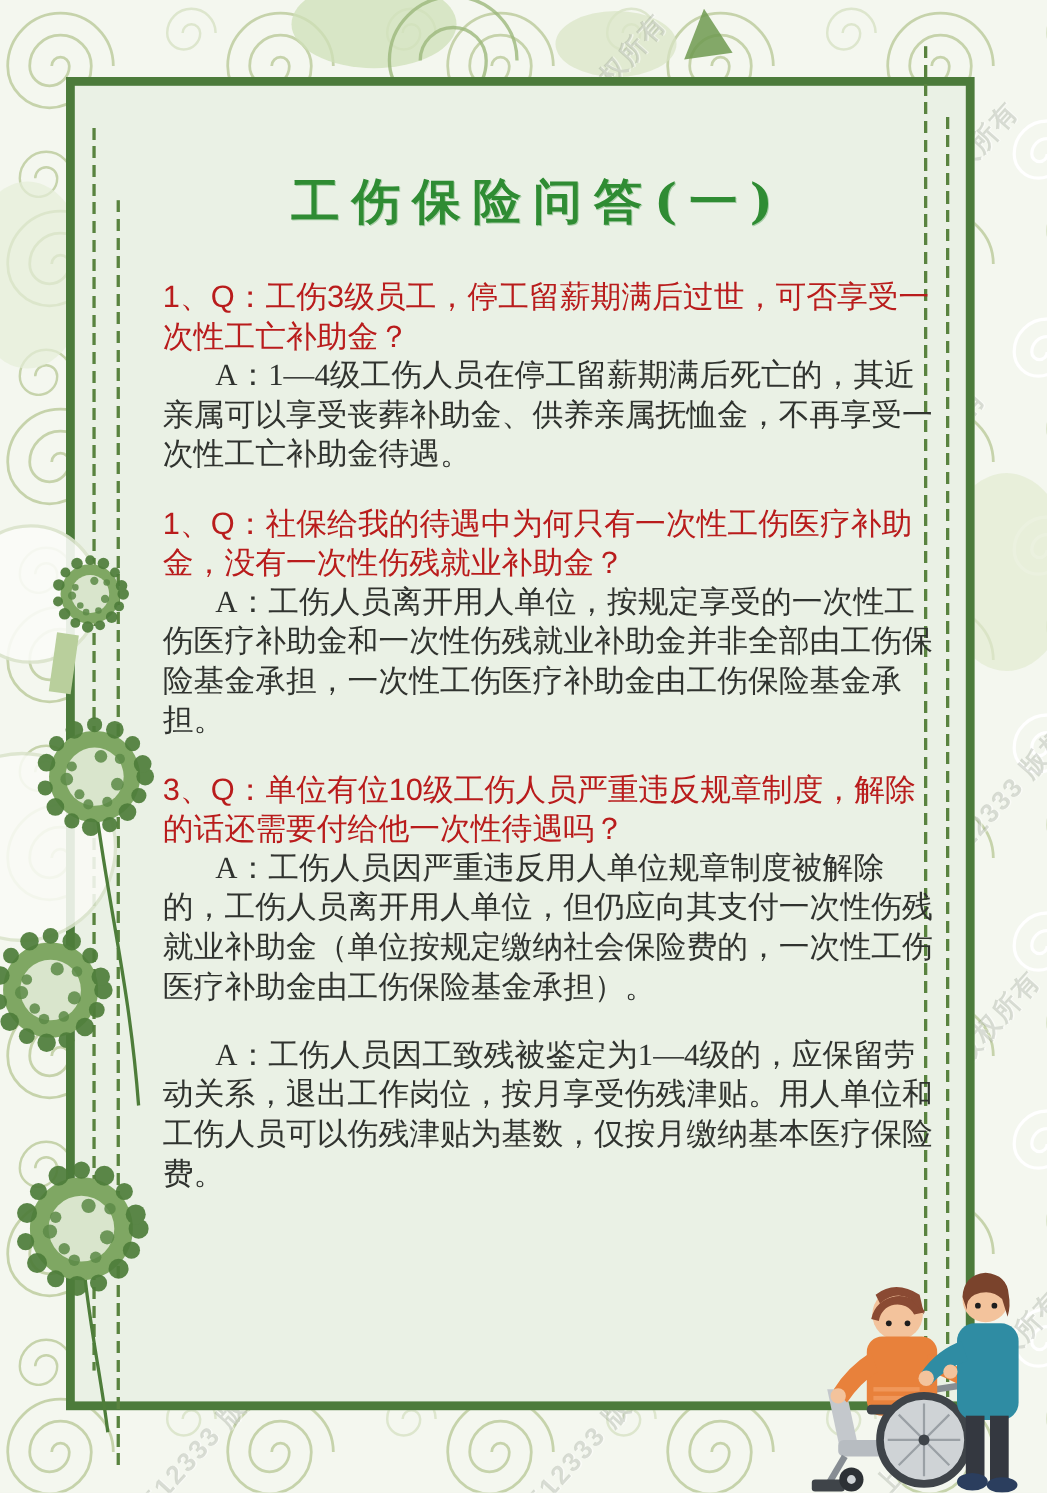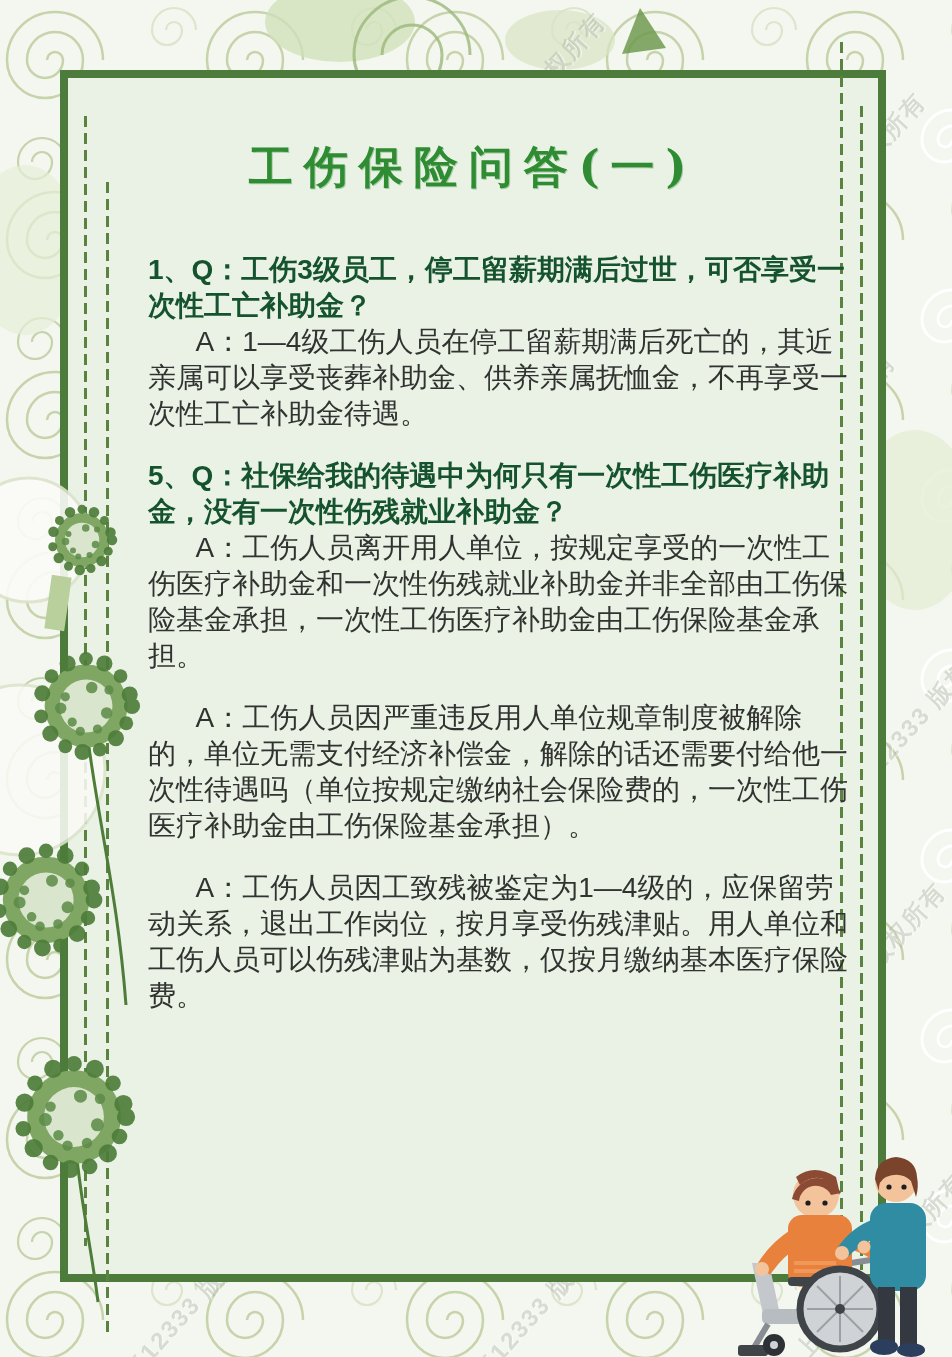--- a/index.html
+++ b/index.html
@@ -29,33 +29,33 @@
   .dash{position:absolute;width:3px;z-index:3;
         background:repeating-linear-gradient(to bottom,#59833f 0 11px,transparent 11px 17px);}
   .dash-l1{left:84px;top:116px;height:1130px;}
   .dash-l2{left:106px;top:182px;height:1156px;}
   .dash-r1{left:840px;top:42px;height:1212px;}
   .dash-r2{left:860px;top:106px;height:1164px;}
 
   .deco-svg{position:absolute;left:0;top:0;z-index:4;pointer-events:none;}
 
   
-  .title{position:absolute;left:60px;top:138px;width:826px;margin:0;text-align:center;
+  .title{position:absolute;left:60px;top:138px;width:826px;margin:16px;text-align:center;
          font-size:44px;font-weight:700;letter-spacing:11px;color:#2f8c33;z-index:5;
          font-family:"DejaVu Serif","Liberation Serif",serif;
          text-shadow:1px 1px 0 rgba(47,140,51,.35);}
 
   
   .content{position:absolute;left:148px;top:252px;width:700px;z-index:5;
            font-size:28px;line-height:36px;}
   .content section{margin:0 0 26px 0;}
-  .q{margin:0;color:#14532d;font-weight:700;
+  .q{margin:0;color:#b91c1c;font-weight:400;
      font-family:"Liberation Sans",sans-serif;}
   .a{margin:0;color:#30332f;text-indent:1.7em;
-     font-family:Liberation Sans, sans-serif;}
+     font-family:Liberation Serif, serif;}
 
   
   .illus{position:absolute;left:688px;top:1115px;z-index:6;}
 </style>
 </head>
 <body>
 
 <div class="page">
 
   <svg class="bg-svg" width="952" height="1357">
@@ -154,25 +154,26 @@
   </svg>
 
   <h1 class="title">工伤保险问答(一)</h1>
 
   <div class="content">
     <section>
       <p class="q">1、Q：工伤3级员工，停工留薪期满后过世，可否享受一次性工亡补助金？</p>
       <p class="a">A：1—4级工伤人员在停工留薪期满后死亡的，其近亲属可以享受丧葬补助金、供养亲属抚恤金，不再享受一次性工亡补助金待遇。</p>
     </section>
     <section>
-      <p class="q">5、Q：社保给我的待遇中为何只有一次性工伤医疗补助金，没有一次性伤残就业补助金？</p>
+      <p class="q">1、Q：社保给我的待遇中为何只有一次性工伤医疗补助金，没有一次性伤残就业补助金？</p>
       <p class="a">A：工伤人员离开用人单位，按规定享受的一次性工伤医疗补助金和一次性伤残就业补助金并非全部由工伤保险基金承担，一次性工伤医疗补助金由工伤保险基金承担。</p>
     </section>
     <section>
-      <p class="a">A：工伤人员因严重违反用人单位规章制度被解除的，单位无需支付经济补偿金，解除的话还需要付给他一次性待遇吗（单位按规定缴纳社会保险费的，一次性工伤医疗补助金由工伤保险基金承担）。</p>
+      <p class="q">3、Q：单位有位10级工伤人员严重违反规章制度，解除的话还需要付给他一次性待遇吗？</p>
+      <p class="a">A：工伤人员因严重违反用人单位规章制度被解除的，工伤人员离开用人单位，但仍应向其支付一次性伤残就业补助金（单位按规定缴纳社会保险费的，一次性工伤医疗补助金由工伤保险基金承担）。</p>
     </section>
     <section>
       <p class="a">A：工伤人员因工致残被鉴定为1—4级的，应保留劳动关系，退出工作岗位，按月享受伤残津贴。用人单位和工伤人员可以伤残津贴为基数，仅按月缴纳基本医疗保险费。</p>
     </section>
   </div>
 
   <svg class="illus" width="264" height="242" viewBox="0 0 264 242">
 
     <line x1="150" y1="150" x2="202" y2="142" stroke="#878d93" stroke-width="6"></line>
 

